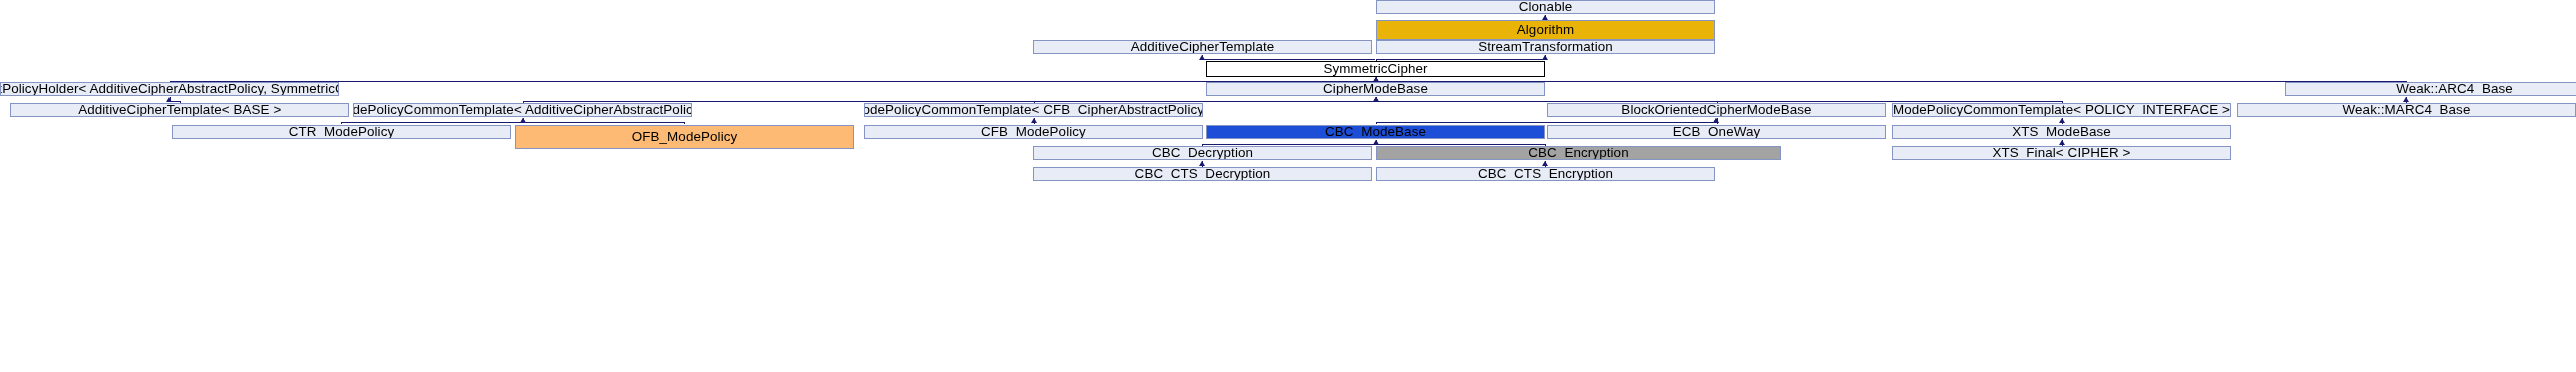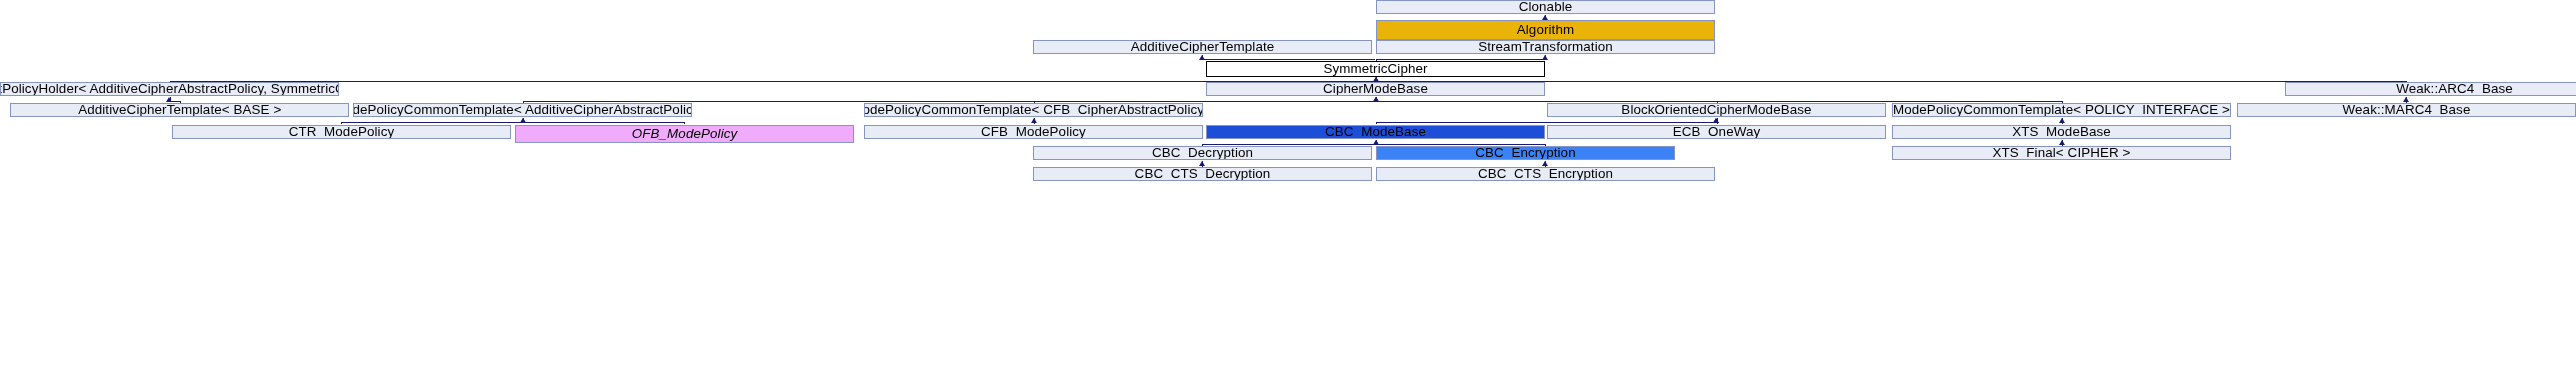--- a/index.html
+++ b/index.html
@@ -172,39 +172,39 @@
       </div>
       <div class="node" style="left: 1892px; top: 103px; width: 339px; height: 14px; background: rgb(232, 236, 246); border-color: rgb(134, 148, 196);">
         <span>ModePolicyCommonTemplate&lt; POLICY_INTERFACE &gt;</span>
       </div>
       <div class="node" style="left: 2237px; top: 103px; width: 339px; height: 14px; background: rgb(232, 236, 246); border-color: rgb(134, 148, 196);">
         <span>Weak::MARC4_Base</span>
       </div>
       <div class="node" style="left: 172px; top: 125px; width: 339px; height: 14px; background: rgb(232, 236, 246); border-color: rgb(134, 148, 196);">
         <span>CTR_ModePolicy</span>
       </div>
-      <div class="node" style="left: 515px; top: 125px; width: 339px; height: 18px; background: #f0abfc; border-color: rgb(134, 148, 196); font-style: italic;">
+      <div class="node" style="left: 515px; top: 125px; width: 339px; height: 24px; background: #fdba74; border-color: rgb(134, 148, 196);">
         <span>OFB_ModePolicy</span>
       </div>
       <div class="node" style="left: 864px; top: 125px; width: 339px; height: 14px; background: rgb(232, 236, 246); border-color: rgb(134, 148, 196);">
         <span>CFB_ModePolicy</span>
       </div>
       <div class="node" style="left: 1206px; top: 125px; width: 339px; height: 14px; background: #1d4ed8; border-color: rgb(134, 148, 196);">
         <span>CBC_ModeBase</span>
       </div>
       <div class="node" style="left: 1547px; top: 125px; width: 339px; height: 14px; background: rgb(232, 236, 246); border-color: rgb(134, 148, 196);">
         <span>ECB_OneWay</span>
       </div>
       <div class="node" style="left: 1892px; top: 125px; width: 339px; height: 14px; background: rgb(232, 236, 246); border-color: rgb(134, 148, 196);">
         <span>XTS_ModeBase</span>
       </div>
       <div class="node" style="left: 1033px; top: 146px; width: 339px; height: 14px; background: rgb(232, 236, 246); border-color: rgb(134, 148, 196);">
         <span>CBC_Decryption</span>
       </div>
-      <div class="node" style="left: 1376px; top: 146px; width: 299px; height: 14px; background: #3b82f6; border-color: rgb(134, 148, 196);">
+      <div class="node" style="left: 1376px; top: 146px; width: 405px; height: 14px; background: #a3a3a3; border-color: rgb(134, 148, 196);">
         <span>CBC_Encryption</span>
       </div>
       <div class="node" style="left: 1892px; top: 146px; width: 339px; height: 14px; background: rgb(232, 236, 246); border-color: rgb(134, 148, 196);">
         <span>XTS_Final&lt; CIPHER &gt;</span>
       </div>
       <div class="node" style="left: 1033px; top: 167px; width: 339px; height: 14px; background: rgb(232, 236, 246); border-color: rgb(134, 148, 196);">
         <span>CBC_CTS_Decryption</span>
       </div>
       <div class="node" style="left: 1376px; top: 167px; width: 339px; height: 14px; background: rgb(232, 236, 246); border-color: rgb(134, 148, 196);">
         <span>CBC_CTS_Encryption</span>

